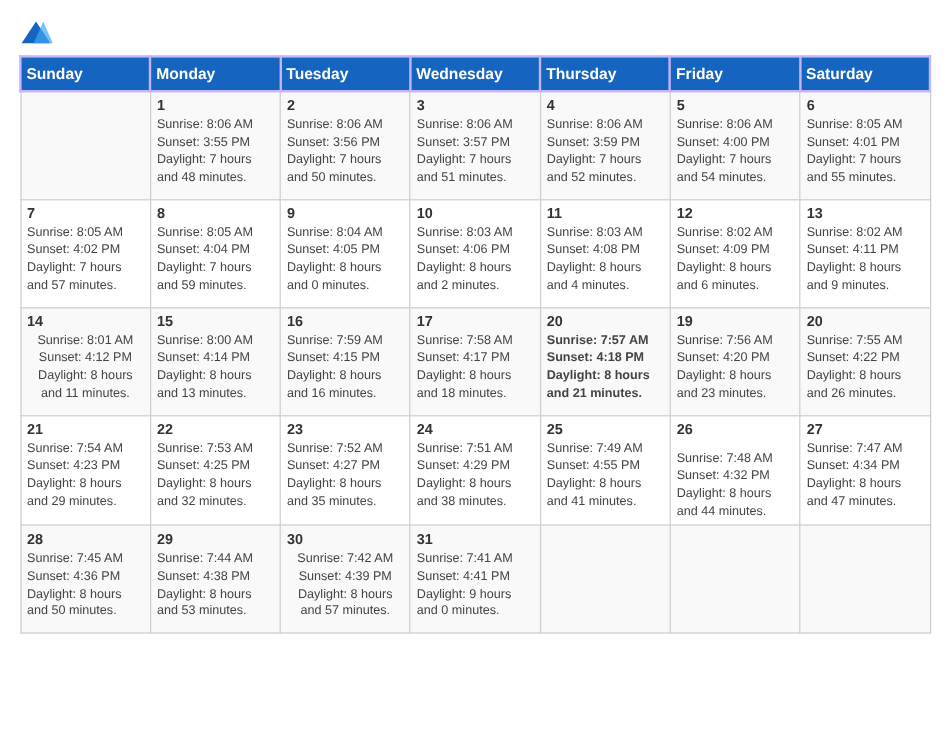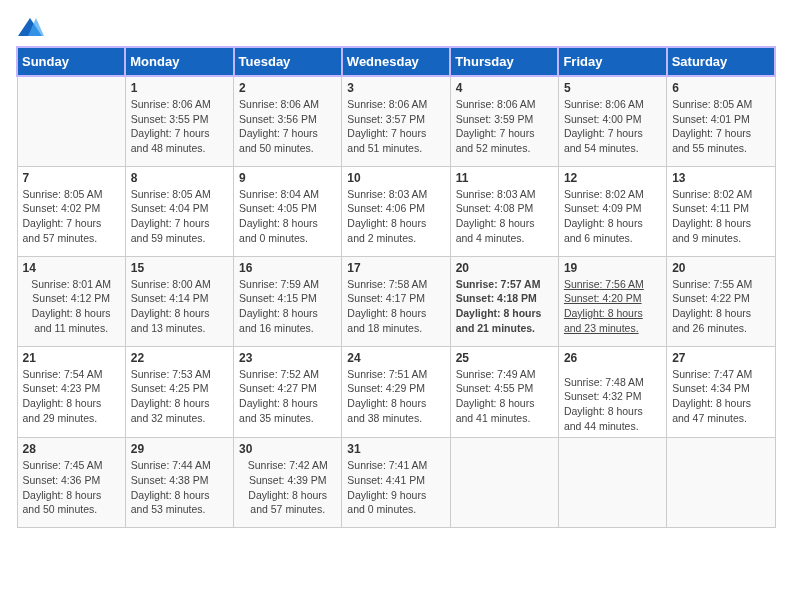--- a/index.html
+++ b/index.html
@@ -246,21 +246,21 @@
         </td>
         <td>
           <span class="day-number">20</span>
           <div class="cell-content" style="white-space: pre-line; font-weight: bold;">Sunrise: 7:57 AM
 Sunset: 4:18 PM
 Daylight: 8 hours
 and 21 minutes.</div>
         </td>
         <td>
           <span class="day-number">19</span>
-          <div class="cell-content" style="white-space: pre-line; text-decoration: underline;">Sunrise: 7:56 AM
+          <div class="cell-content" style="white-space: pre-line;">Sunrise: 7:56 AM
 Sunset: 4:20 PM
 Daylight: 8 hours
 and 23 minutes.</div>
         </td>
         <td>
           <span class="day-number">20</span>
           <div class="cell-content" style="white-space: pre-line;">Sunrise: 7:55 AM
 Sunset: 4:22 PM
 Daylight: 8 hours
 and 26 minutes.</div>

